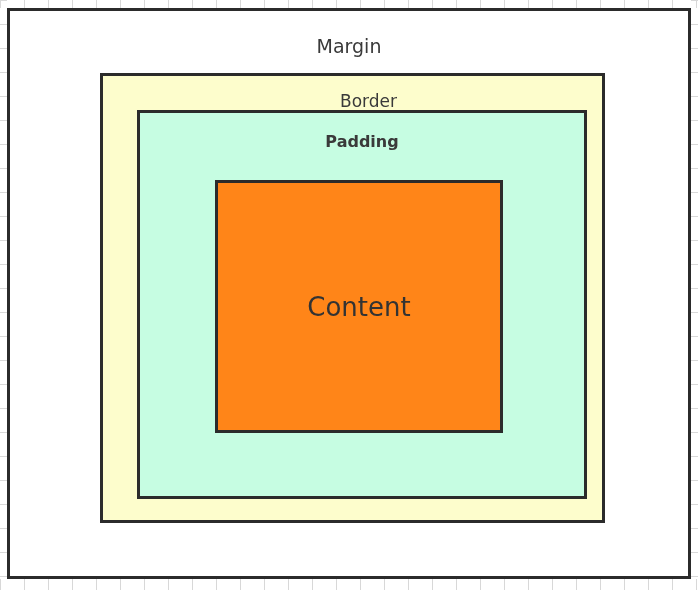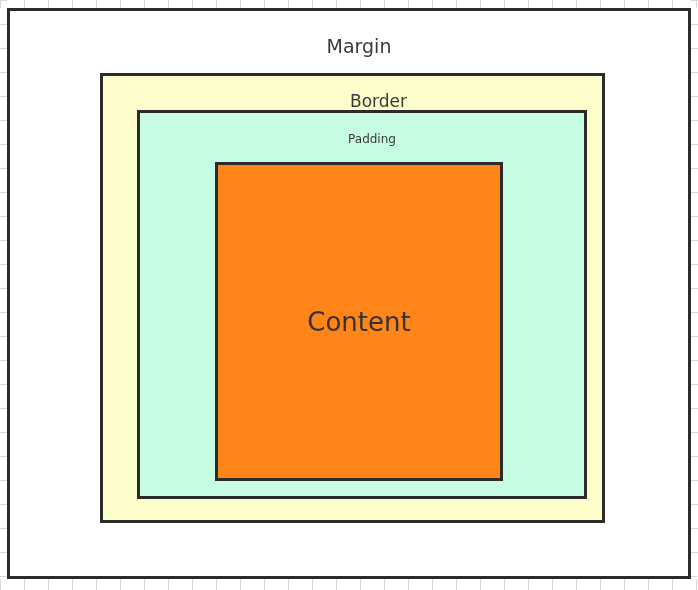--- a/index.html
+++ b/index.html
@@ -81,39 +81,38 @@
   }
   .box-padding {
     left: 34px;
     top: 34px;
     width: 450px;
     height: 389px;
     background: #c6fde2;
   }
   .box-content {
     left: 75px;
-    top: 49px;
+    top: 67px;
     width: 288px;
-    height: 319px;
+    height: 253px;
     background: #ff8518;
   }
 
   
   .label {
     position: absolute;
     left: 0;
     width: 100%;
     text-align: center;
     color: #3a3a3a;
     white-space: nowrap;
-    margin-left: 10px;
   }
   .label-margin  { top: 24px;  font-size: 19px; }
   .label-border  { top: 15px;  font-size: 17px; padding-left: 16px; }
-  .label-padding { top: 19px;  font-size: 12px; }
+  .label-padding { top: 19px;  font-size: 16px; font-weight: bold; }
 
   .label-content {
     position: absolute;
     left: 0;
     top: 0;
     width: 100%;
     height: 100%;
     display: flex;
     align-items: center;
     justify-content: center;

